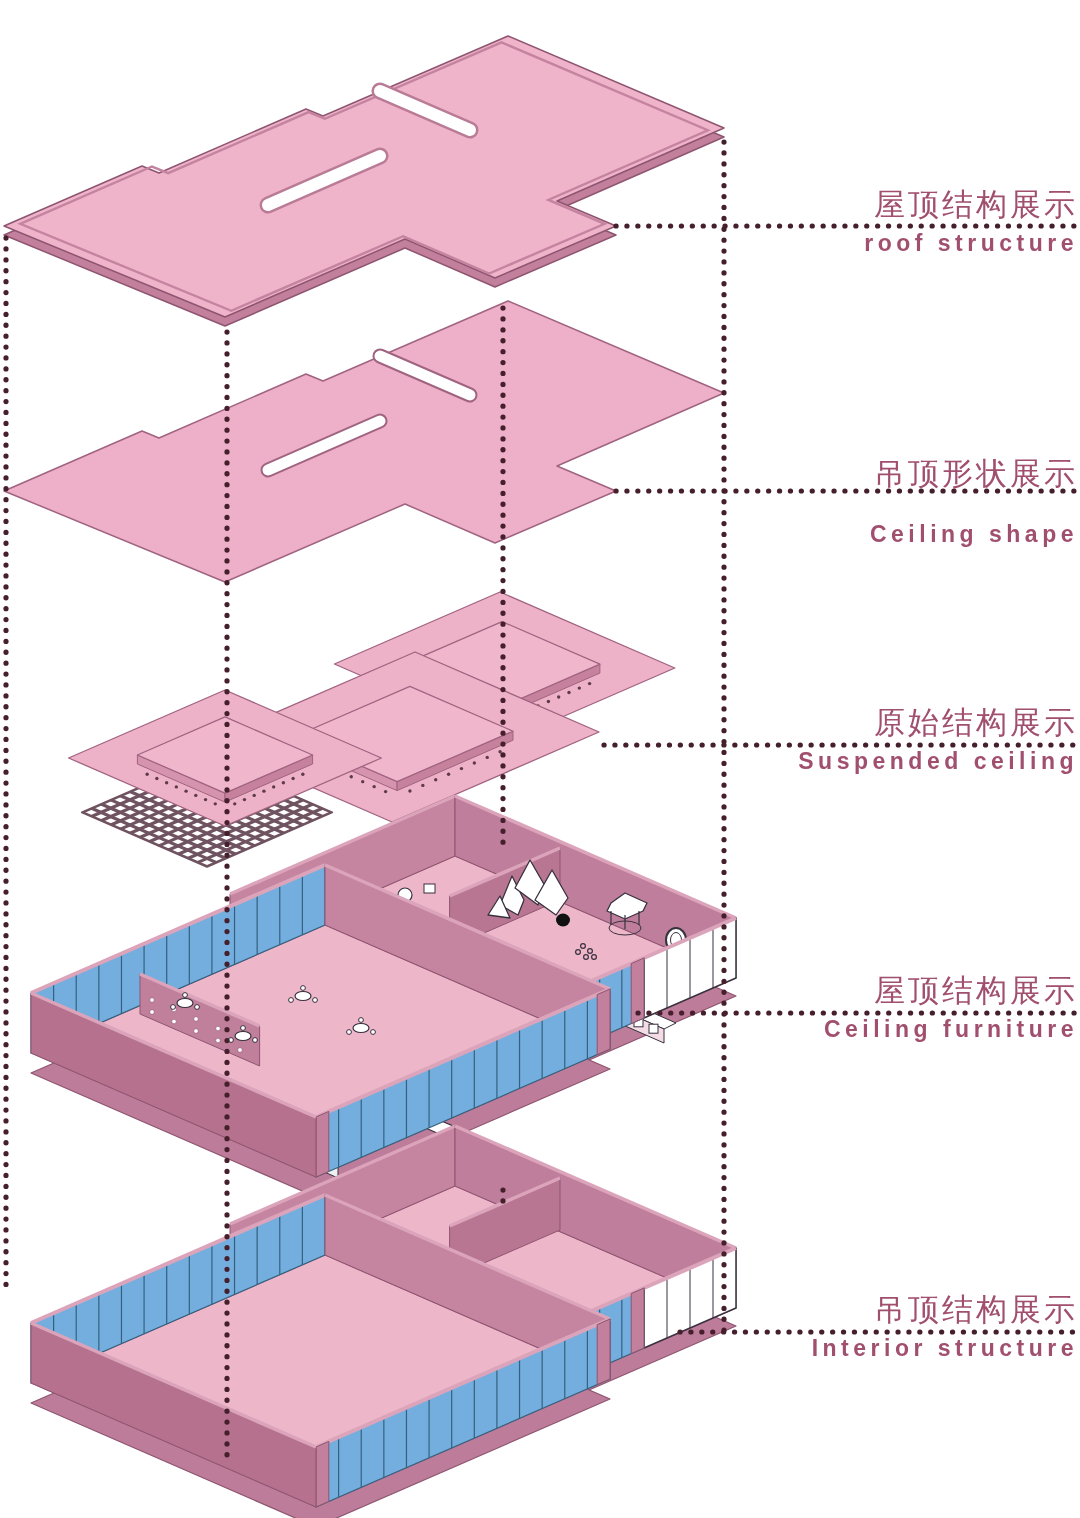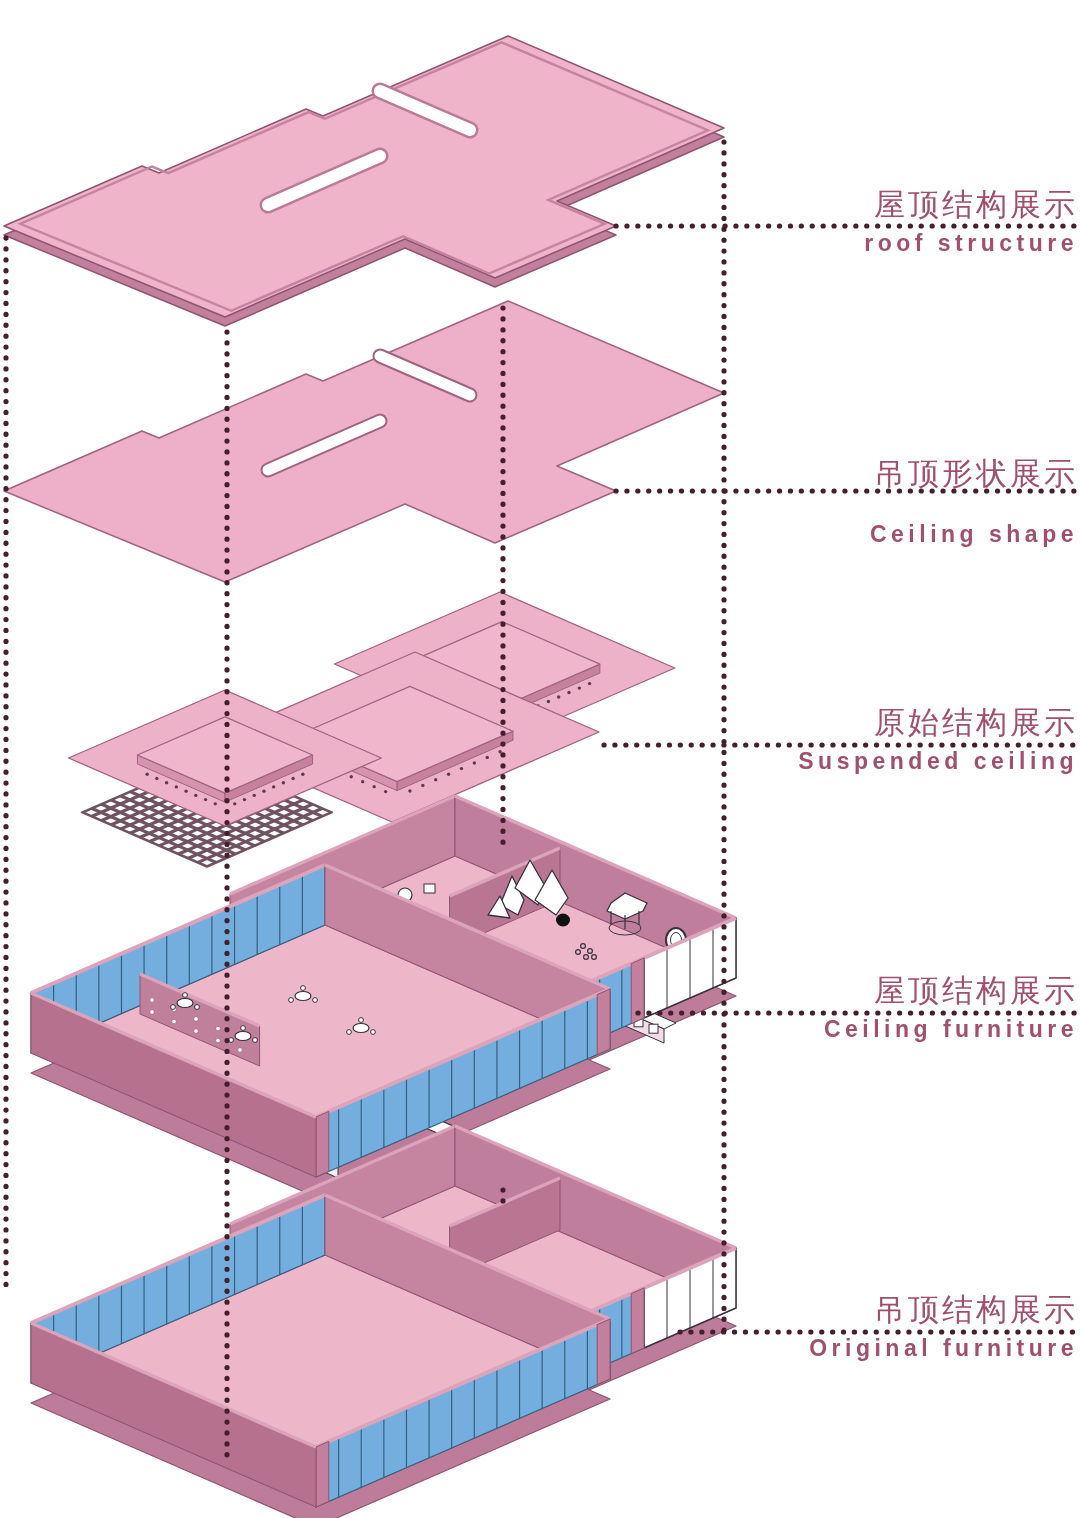--- a/index.html
+++ b/index.html
@@ -364,15 +364,15 @@
     <div class="lz">屋顶结构展示</div>
   </div>
   <div class="label" style="top:1018px">
     <div class="le">Ceiling furniture</div>
   </div>
 
   <div class="label" style="top:1294px">
     <div class="lz">吊顶结构展示</div>
   </div>
   <div class="label" style="top:1337px">
-    <div class="le">Original furniture</div>
+    <div class="le">Interior structure</div>
   </div>
 </div>
 
 </body></html>

